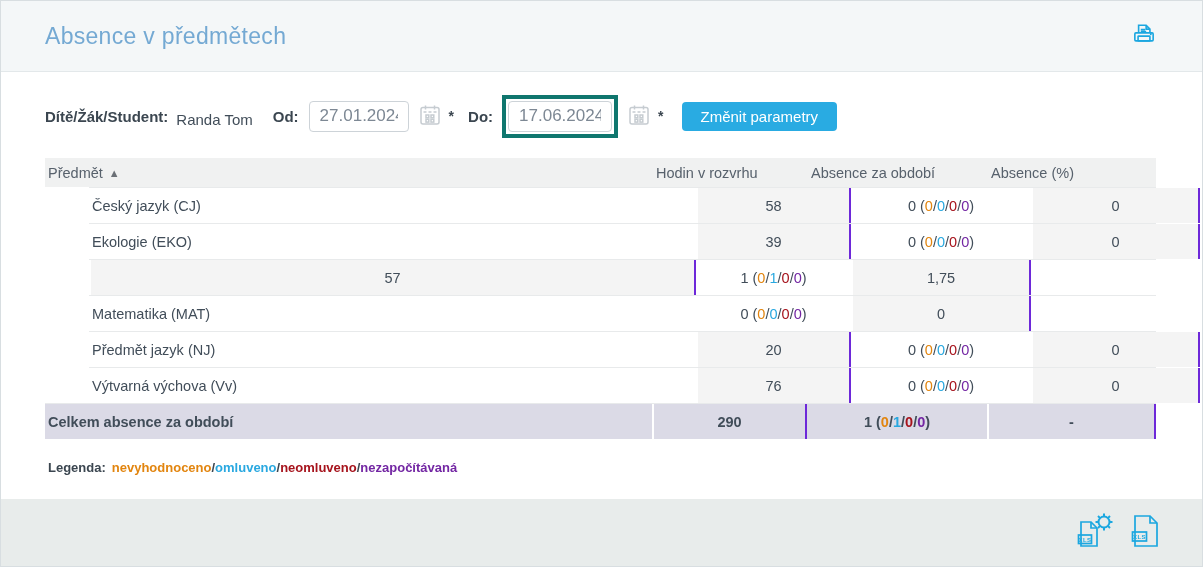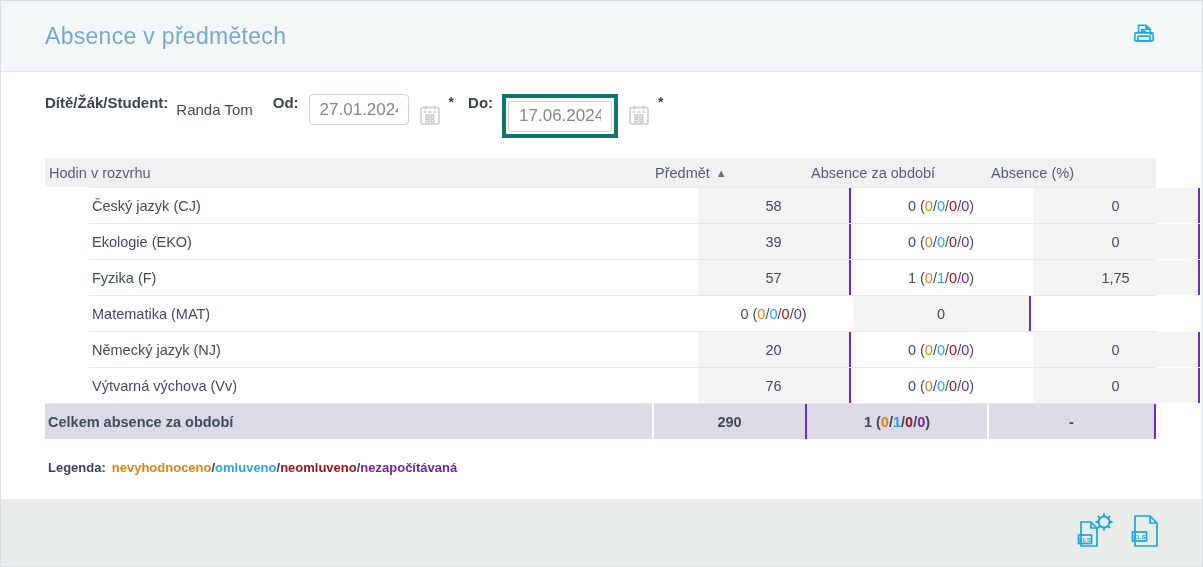--- a/index.html
+++ b/index.html
@@ -10,21 +10,21 @@
           position:relative; color:#414d59; overflow:hidden; }
 
   
   .hdr { height:71px; background:#f4f7f8; border-bottom:1px solid #e3e8ea;
          display:flex; align-items:center; justify-content:space-between; padding:0 44px; }
   .hdr h1 { font-size:23px; font-weight:300; color:#74a9d3; letter-spacing:.3px; }
   .icon-btn { background:none; border:none; cursor:pointer; padding:0; display:flex; align-items:center; }
 
   
   .main { padding:0 44px; }
-  .filters { display:flex; margin-top:22px; height:44px; font-size:15px; }
+  .filters { display:flex; align-items:center; margin-top:22px; height:44px; font-size:15px; }
   .blbl { font-weight:bold; color:#3b4650; }
   .filters .student-val { margin:7px 20px 0 8px; }
   .date-input { width:100px; height:31px; border:1px solid #cdd3d8; border-radius:4px;
                 color:#7d8894; font-size:17px; padding:0 10px; font-family:"Liberation Sans",sans-serif; }
   .red-box { border:4px solid #0f766e; padding:2px; margin-left:9px; display:flex; align-items:center; background:#fff; }
   .cal { margin-left:9px; display:flex; align-items:center; background:none; border:none; cursor:pointer; padding:0; }
   .star { margin-left:7px; color:#3b4650; font-size:14px; font-weight:bold; }
   .gap-lbl { margin-left:14px; }
   .btn-primary { margin-left:18px; background:#29abe2; color:#fff; border:none; border-radius:4px;
                  height:29px; padding:0 19px; font-size:15px; cursor:pointer; font-family:"Liberation Sans",sans-serif; }
@@ -113,29 +113,30 @@
             <path d="M5.5 9 h3 M10.5 9 h3 M15.5 9 h3" stroke-width="1.3"></path>
             <rect x="8" y="12" width="2.8" height="2.8"></rect>
             <rect x="13" y="12" width="2.8" height="2.8"></rect>
             <rect x="8" y="16.3" width="2.8" height="2.8"></rect>
             <rect x="13" y="16.3" width="2.8" height="2.8"></rect>
           </svg>
         </span>
       </button>
       <span class="star">*</span>
 
+      <button class="btn-primary">Změnit parametry</button>
     </div>
 
     <div class="tbl">
       <div class="trow thead">
-        <div class="cell hcell">Hodin v rozvrhu</div>
         <div class="cell c-subj">
           <span>Předmět</span>
           <span class="sort-tri">▲</span>
         </div>
+        <div class="cell hcell">Hodin v rozvrhu</div>
         <div class="cell hcell">Absence za období</div>
         <div class="cell hcell">Absence (%)</div>
       </div>
 
       <div>
           <div class="trow drow">
             <div class="cell c-subj">Český jazyk (CJ)</div>
             <div class="cell num shade">58</div>
             <div class="cell num abs-cell">
               <span>0</span>
@@ -162,21 +163,20 @@
               <span style="color: rgb(41, 168, 224);">0</span>
               <span>/</span>
               <span style="color: rgb(166, 19, 28);">0</span>
               <span>/</span>
               <span style="color: rgb(115, 38, 163);">0</span>
               <span>)</span>
             </div>
             <div class="cell num shade">0</div>
           </div>
           <div class="trow drow">
-            <div class="cell c-subj">Fyzika (F)</div>
             <div class="cell num shade">57</div>
             <div class="cell num abs-cell">
               <span>1</span>
               <span> (</span>
               <span style="color: rgb(226, 133, 15);">0</span>
               <span>/</span>
               <span style="color: rgb(41, 168, 224);">1</span>
               <span>/</span>
               <span style="color: rgb(166, 19, 28);">0</span>
               <span>/</span>
@@ -195,21 +195,21 @@
               <span style="color: rgb(41, 168, 224);">0</span>
               <span>/</span>
               <span style="color: rgb(166, 19, 28);">0</span>
               <span>/</span>
               <span style="color: rgb(115, 38, 163);">0</span>
               <span>)</span>
             </div>
             <div class="cell num shade">0</div>
           </div>
           <div class="trow drow">
-            <div class="cell c-subj">Německý jazyk (NJ)</div>
+            <div class="cell c-subj">Předmět jazyk (NJ)</div>
             <div class="cell num shade">20</div>
             <div class="cell num abs-cell">
               <span>0</span>
               <span> (</span>
               <span style="color: rgb(226, 133, 15);">0</span>
               <span>/</span>
               <span style="color: rgb(41, 168, 224);">0</span>
               <span>/</span>
               <span style="color: rgb(166, 19, 28);">0</span>
               <span>/</span>

